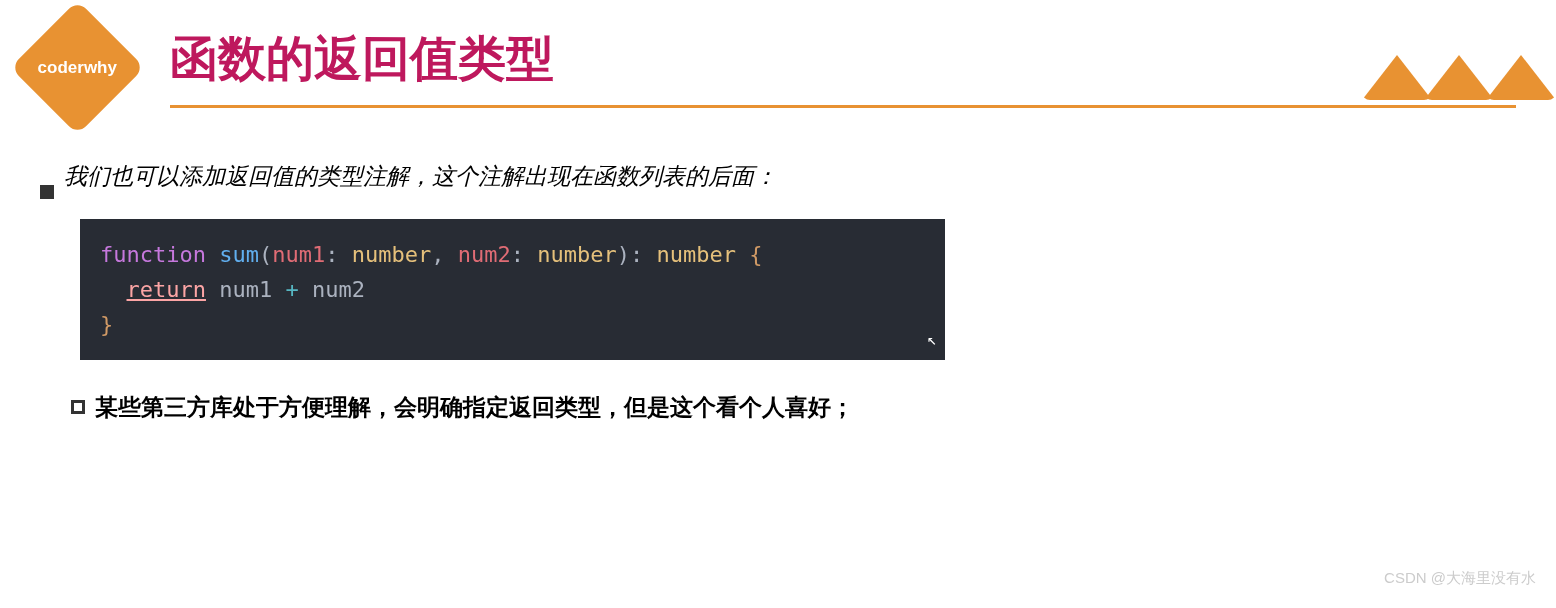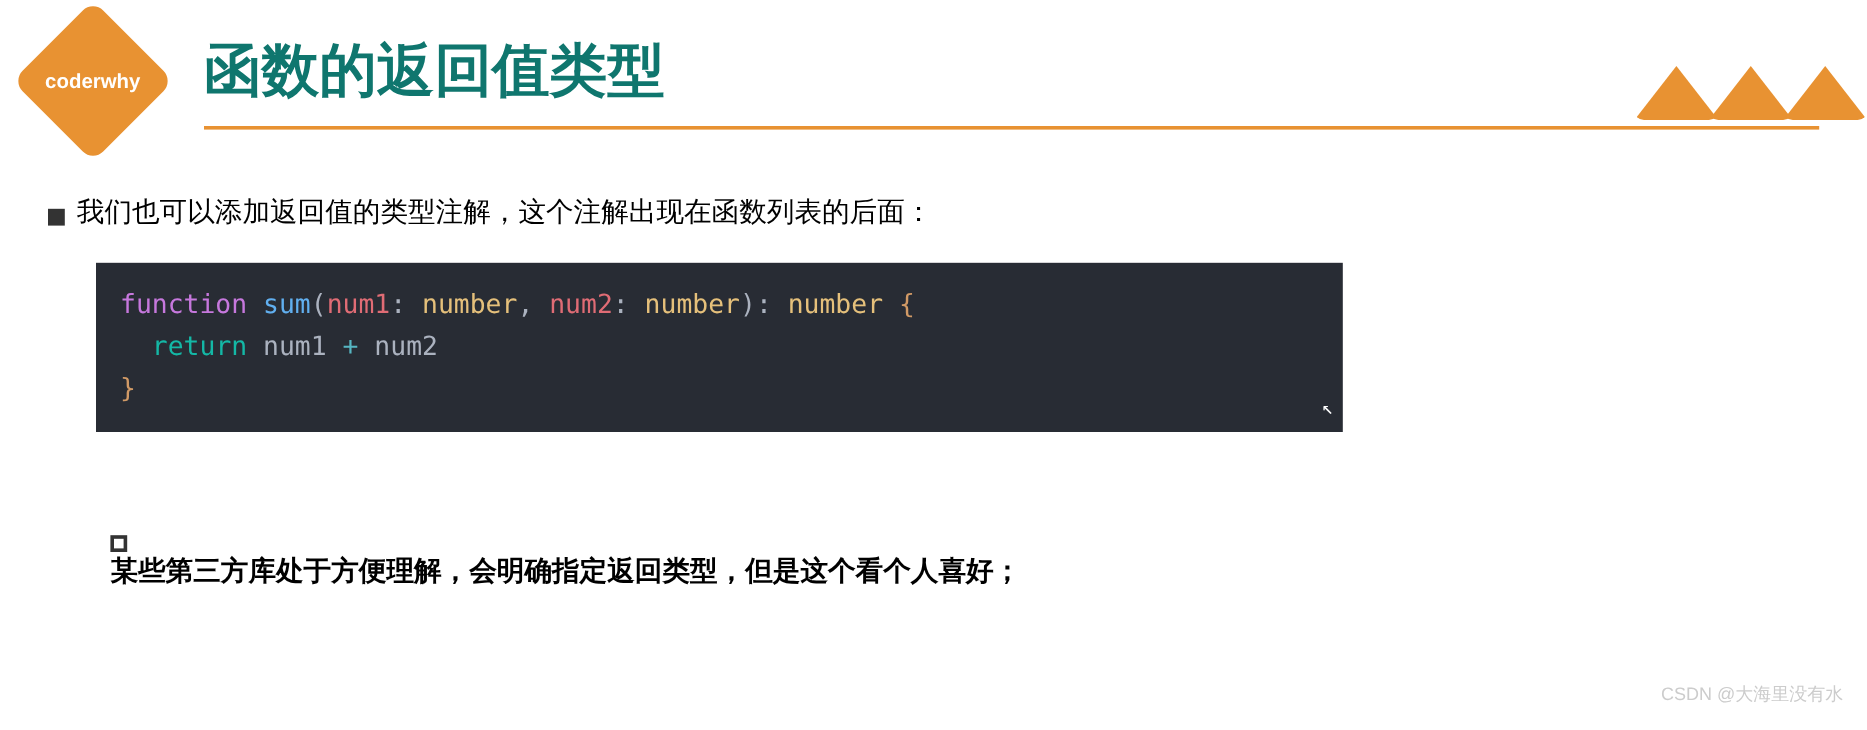--- a/index.html
+++ b/index.html
@@ -36,21 +36,21 @@
       font-size: 17px;
       font-weight: bold;
     }
     .title-wrap {
       flex: 1;
       padding-right: 40px;
     }
     .title {
       font-size: 48px;
       font-weight: bold;
-      color: #0f766e;
+      color: #be185d;
       margin-bottom: 14px;
     }
     .title-underline {
       height: 3px;
       background: #E89232;
       width: 100%;
     }
     .decoration {
       position: absolute;
       right: 0;
@@ -65,68 +65,68 @@
       border-right: 35px solid transparent;
       border-bottom: 45px solid #E89232;
       border-radius: 8px;
       margin-left: -8px;
     }
     .content {
       padding: 40px 40px 0 40px;
     }
     .bullet-item {
       display: flex;
-      align-items: center;
+      align-items: flex-end;
       margin-bottom: 20px;
+      font-style: italic;
     }
     .bullet-marker {
       width: 14px;
       height: 14px;
       background: #333;
       margin-right: 10px;
       margin-top: 8px;
       flex-shrink: 0;
     }
     .bullet-text {
       font-size: 23px;
       color: #000;
       line-height: 1.9;
     }
     .code-block {
       background: #282C34;
-      margin: 15px 0 78px 40px;
+      margin: 15px 0 32px 40px;
       padding: 18px 20px;
-      width: 1039px;
+      width: 865px;
       font-family: "Consolas", "Monaco", monospace;
       font-size: 22px;
       line-height: 1.6;
       position: relative;
     }
     .code-line { white-space: pre; }
     .kw-function { color: #C678DD; }
     .fn-name { color: #61AFEF; }
     .param { color: #E06C75; }
     .type { color: #E5C07B; }
     .punct { color: #ABB2BF; }
-    .kw-return { color: #14b8a6; }
+    .kw-return { color: #fca5a5; text-decoration: underline; }
     .op { color: #56B6C2; }
     .brace { color: #D19A66; }
     .cursor-icon {
       position: absolute;
       right: 8px;
       bottom: 8px;
       color: #fff;
       font-size: 16px;
     }
     .sub-bullet {
       display: flex;
       align-items: flex-start;
-      margin-left: 52px;
+      margin-left: 31px;
       margin-top: 15px;
-      flex-direction: column;
     }
     .sub-marker {
       width: 14px;
       height: 14px;
       border: 3px solid #333;
       margin-right: 10px;
       margin-top: 8px;
       flex-shrink: 0;
     }
     .sub-text {

